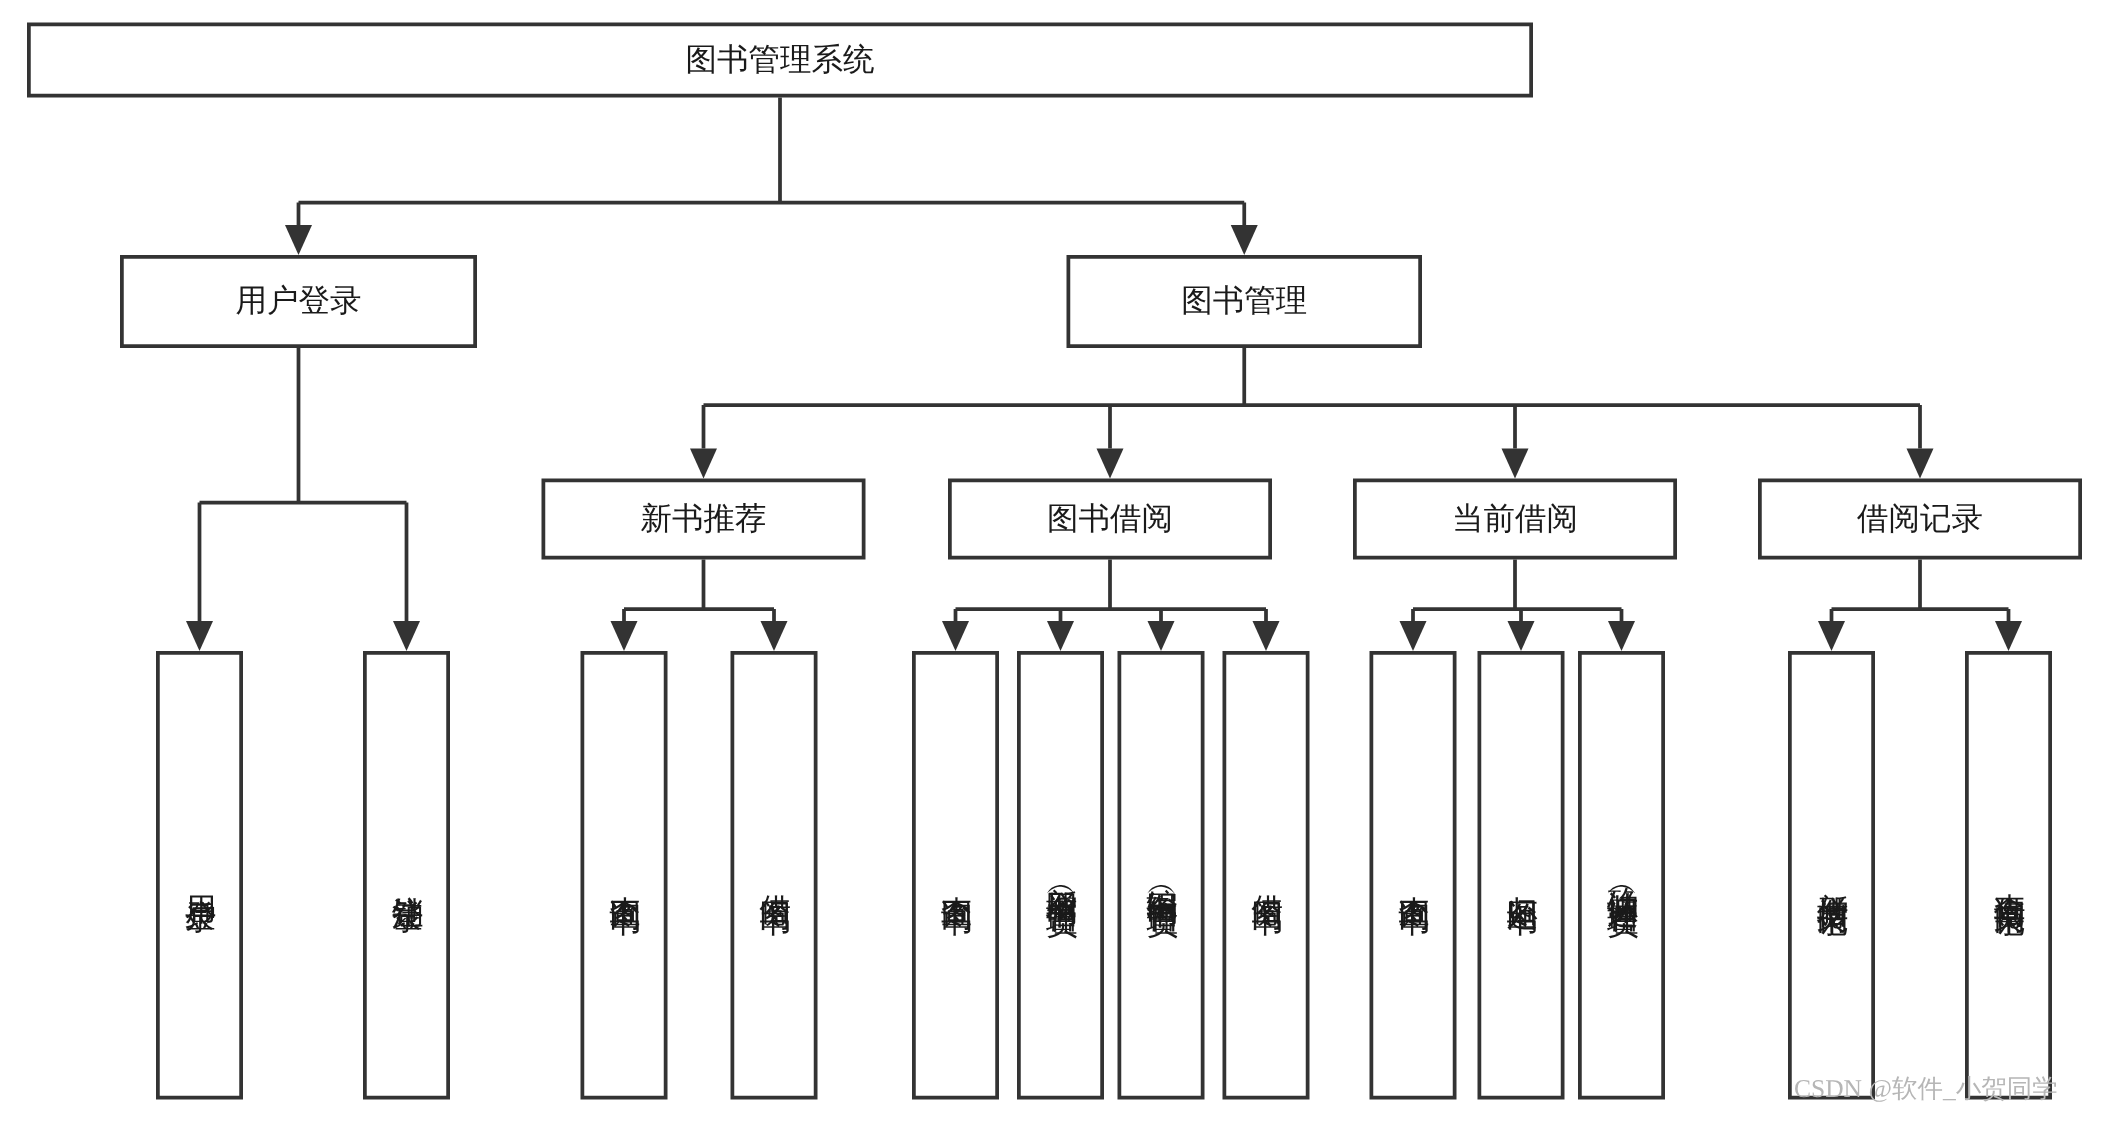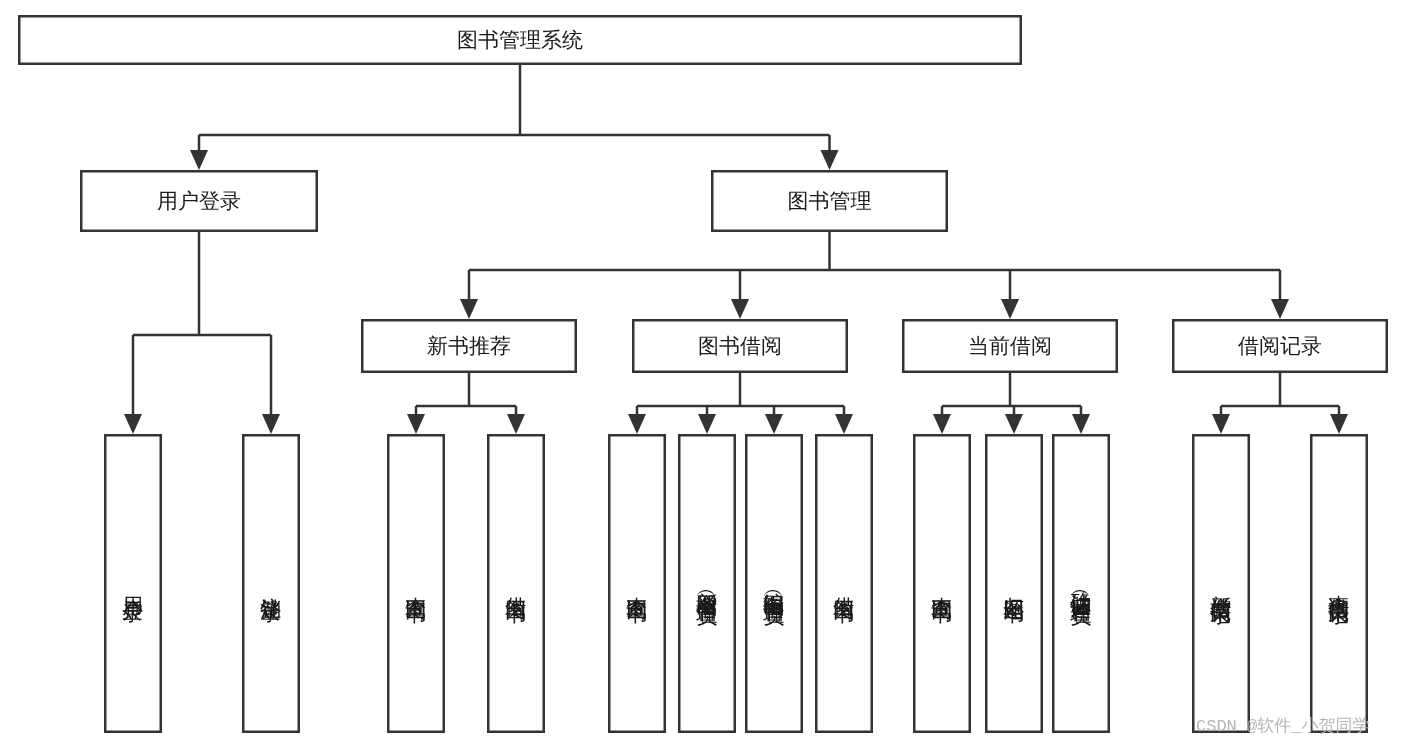--- a/index.html
+++ b/index.html
@@ -61,21 +61,21 @@
     text-align: center;
     display: flex;
     align-items: center;
     justify-content: center;
     white-space: nowrap;
     pointer-events: none;
     user-select: none;
   }
   .watermark {
     position: absolute;
-    font-family: Liberation Mono, monospace;
+    font-family: Liberation Serif, serif;
     font-size: 17px;
     color: #b6b6b6;
     white-space: nowrap;
     user-select: none;
   }
 </style>
 </head>
 <body>
 
 <div id="diagram-root">

